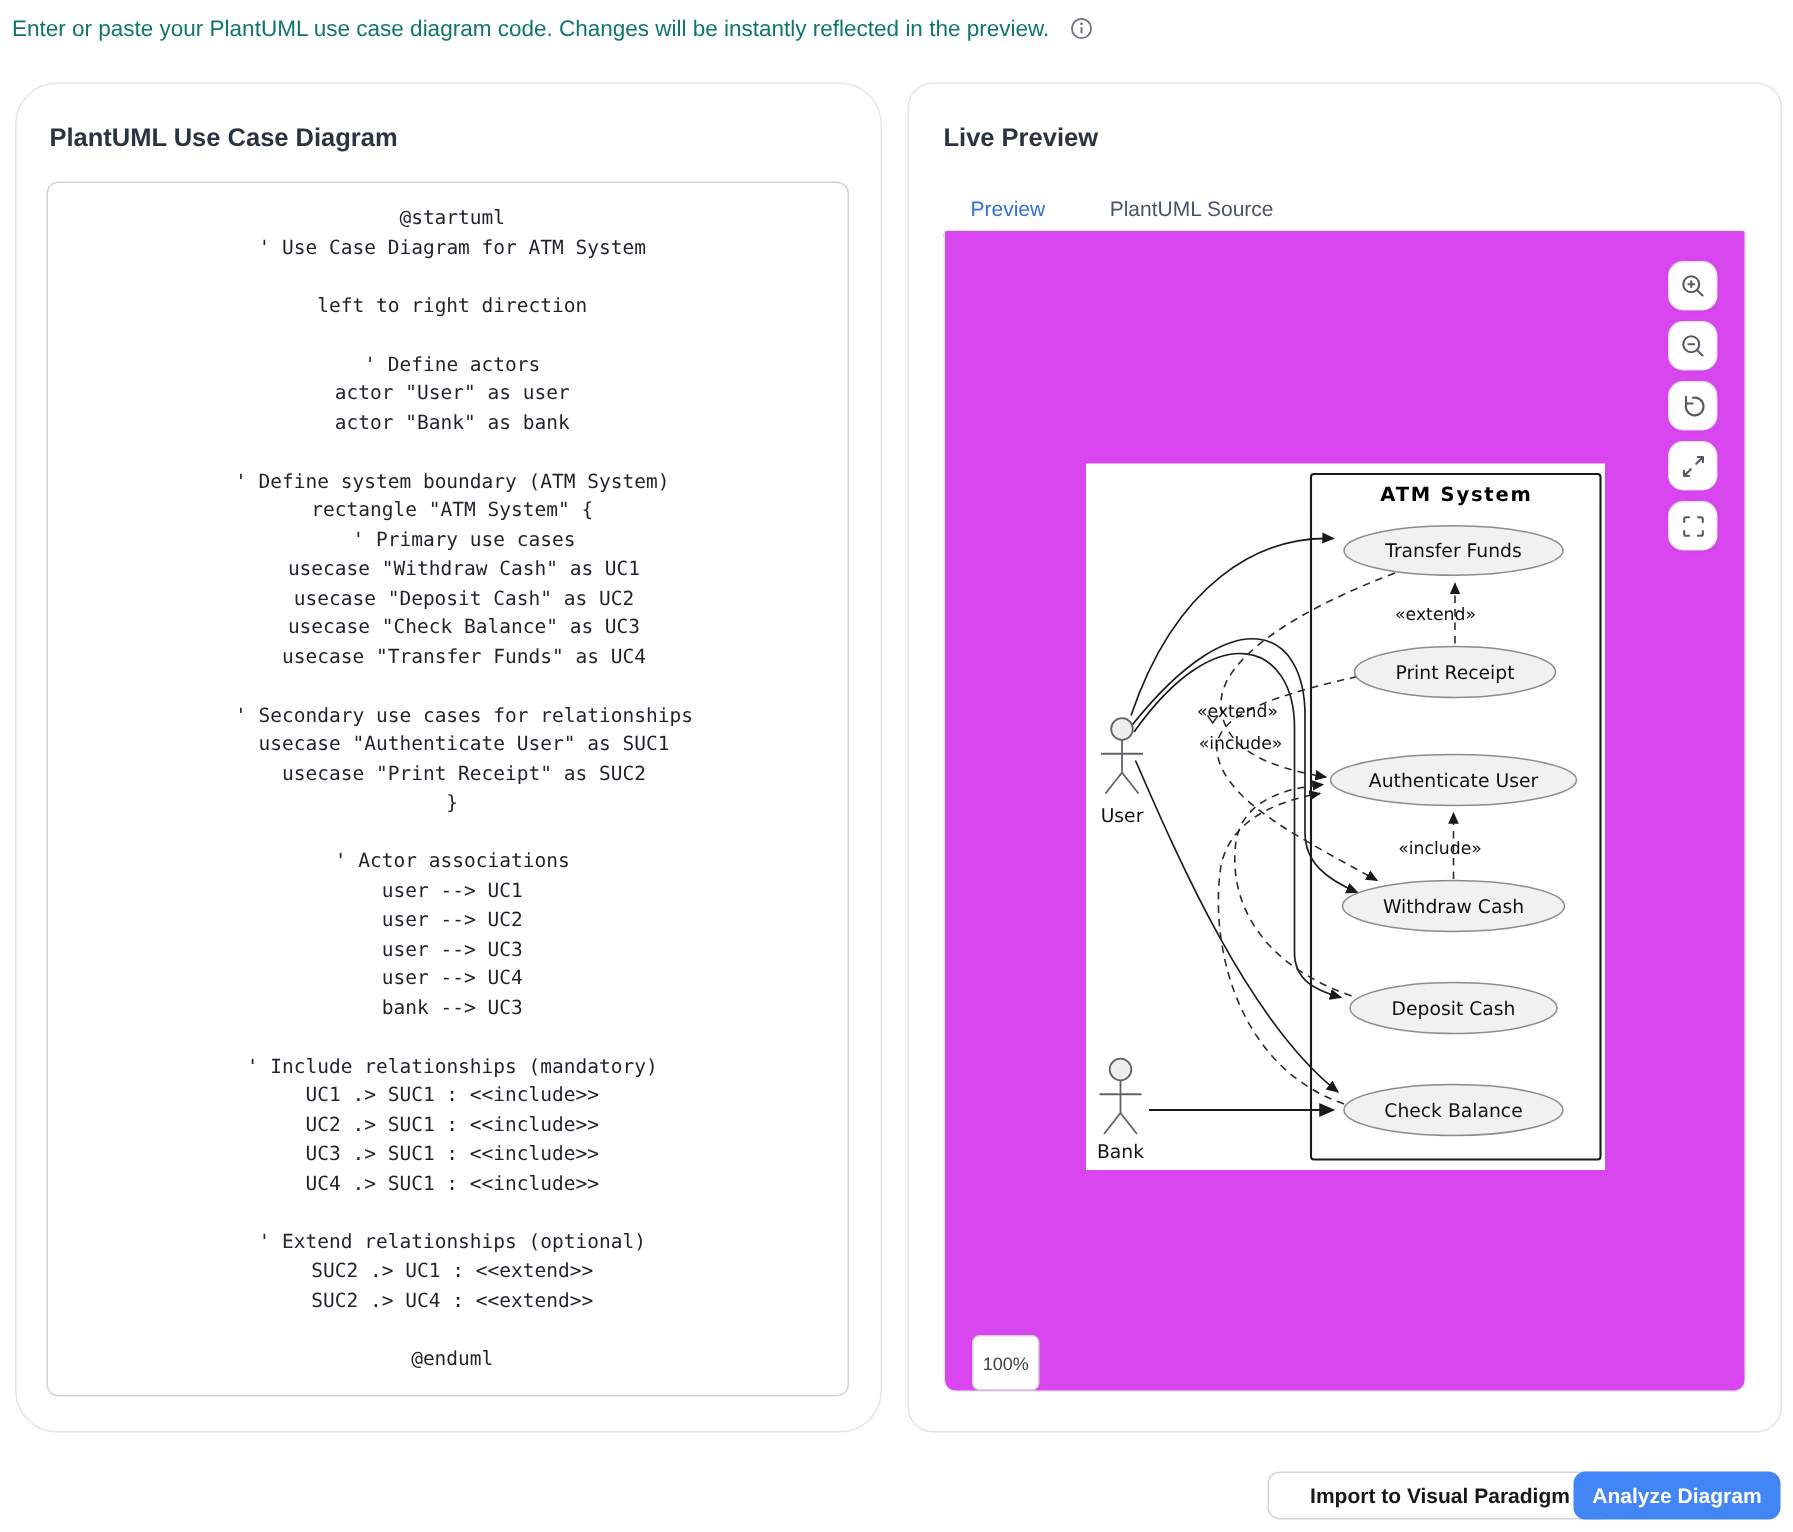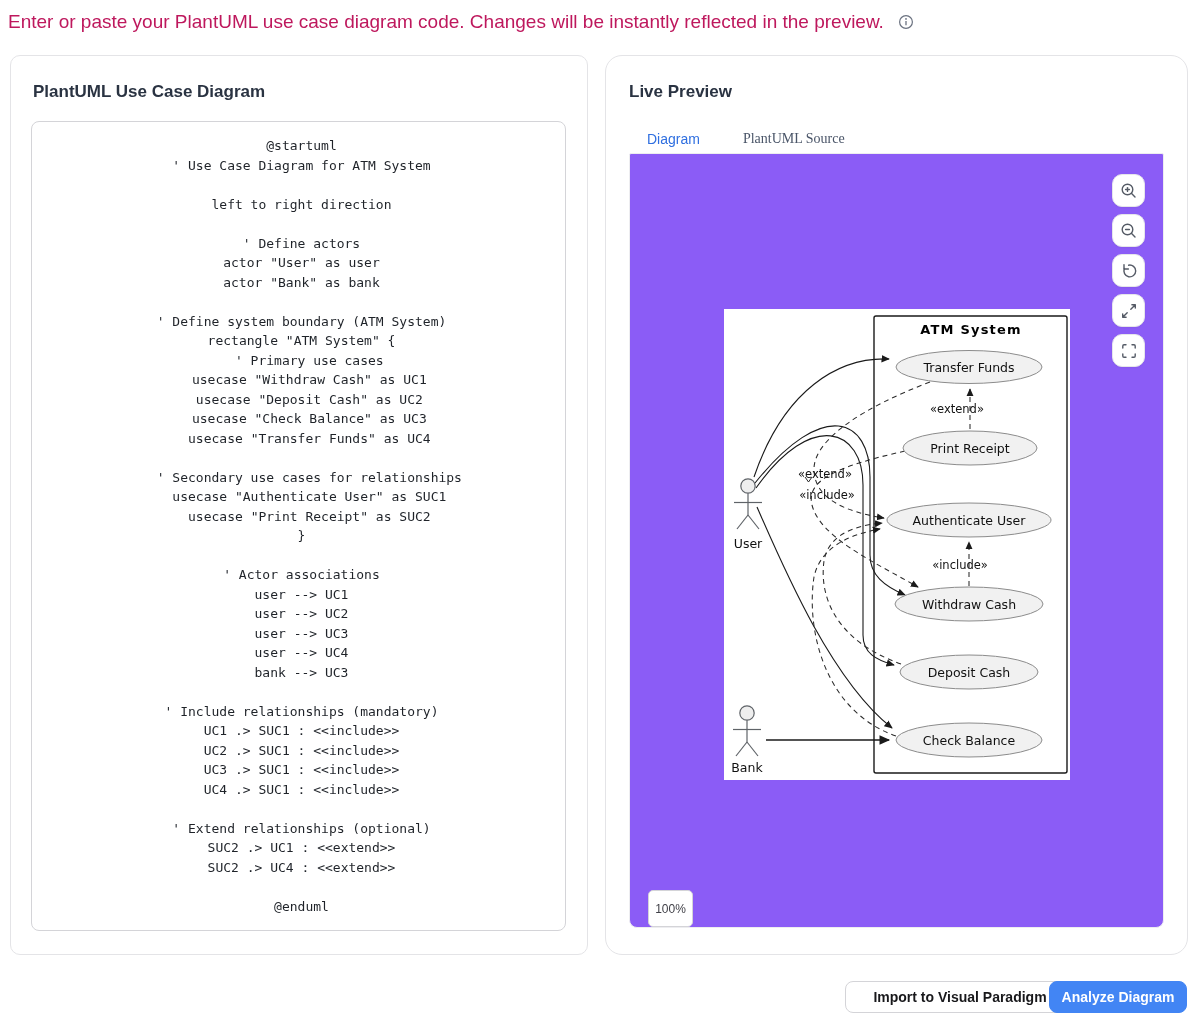--- a/index.html
+++ b/index.html
@@ -1,40 +1,40 @@
 <!DOCTYPE html>
 <html><head>
 <meta charset="utf-8">
 <style>
   * { margin:0; padding:0; box-sizing:border-box; }
   html,body { width:1195px; height:1021px; background:#ffffff; font-family:"Liberation Sans", sans-serif; position:relative; overflow:hidden; }
 
   
-  .instruction { position:absolute; left:8px; top:11px; font-size:19px; color:#be185d; display:flex; align-items:center; }
+  .instruction { position:absolute; left:8px; top:11px; font-size:15px; color:#0f766e; display:flex; }
   .info-icon { margin-left:14px; display:inline-flex; }
 
   
   .card { position:absolute; background:#fff; border:1px solid #e4e4e7; border-radius:10px; }
-  .card-left  { left:10px;  top:55px; width:578px; height:900px; }
+  .card-left  { left:10px;  top:55px; width:578px; height:900px;border-radius:28px; }
   .card-right { left:605px; top:55px; width:583px; height:900px;border-radius:17px; }
   .card-title { position:absolute; left:22px; top:26px; font-size:17px; font-weight:600; color:#2a3342; }
   .card-right .card-title { left:23px; }
 
   
   .code-box { position:absolute; left:20px; top:65px; width:535px; height:810px; border:1px solid #d4d4d8; border-radius:8px; overflow:hidden;text-align:center; }
   .code-box pre { font-family:"DejaVu Sans Mono","Liberation Mono",monospace; font-size:13px; line-height:19.5px; color:#1f2329; padding:14px 12px 14px 18px; white-space:pre; }
 
   
   .tabs { position:absolute; left:23px; top:75px; display:flex; }
   .tab { font-size:14px; font-weight:500; padding:0 13px 9px 18px; border-bottom:2px solid transparent; color:#4a5568; cursor:pointer; }
-  .tab + .tab { margin-left:20px; padding:0 10px 9px 10px;font-family:Liberation Serif, serif; }
+  .tab + .tab { margin-left:20px; padding:0 10px 9px 10px; }
   .tab.active { color:#2f6fe0; border-bottom-color:#2f6fe0; }
 
   
-  .preview { position:absolute; left:23px; top:97px; width:535px; height:775px; background:#8b5cf6; border:1px solid #ededf0; border-radius:2px 2px 8px 8px; }
+  .preview { position:absolute; left:23px; top:97px; width:535px; height:775px; background:#d946ef; border:1px solid #ededf0; border-radius:2px 2px 8px 8px; }
 
   
   .pv-toolbar { position:absolute; left:482px; top:20px; display:flex; flex-direction:column; gap:7px; }
   .pv-btn { width:33px; height:33px; background:#fff; border:1px solid #e6e6ea; border-radius:10px; display:flex; align-items:center; justify-content:center; cursor:pointer; box-shadow:0 1px 2px rgba(0,0,0,.04); }
   .pv-btn svg { display:block; }
 
   
   .zoom-badge { position:absolute; left:18px; top:736px; width:45px; height:37px; background:#fff; border:1px solid #d4d4d8; border-radius:5px; font-size:12px; color:#3f3f46; display:flex; align-items:center; justify-content:center; }
 
   
@@ -108,21 +108,21 @@
 SUC2 .&gt; UC4 : &lt;&lt;extend&gt;&gt;
 
 @enduml</pre>
   </div>
 </div>
 
 <div class="card card-right">
   <div class="card-title">Live Preview</div>
 
   <div class="tabs">
-    <div class="tab active">Diagram</div>
+    <div class="tab active">Preview</div>
     <div class="tab">PlantUML Source</div>
   </div>
 
   <div class="preview">
 
     <div class="pv-toolbar">
       <div class="pv-btn">
         <svg width="20" height="20" viewBox="0 0 20 20" fill="none" stroke="#555b66" stroke-width="1.4" stroke-linecap="round">
           <circle cx="8.5" cy="8.5" r="5.3"></circle>
             <line x1="12.6" y1="12.6" x2="16" y2="16"></line>

